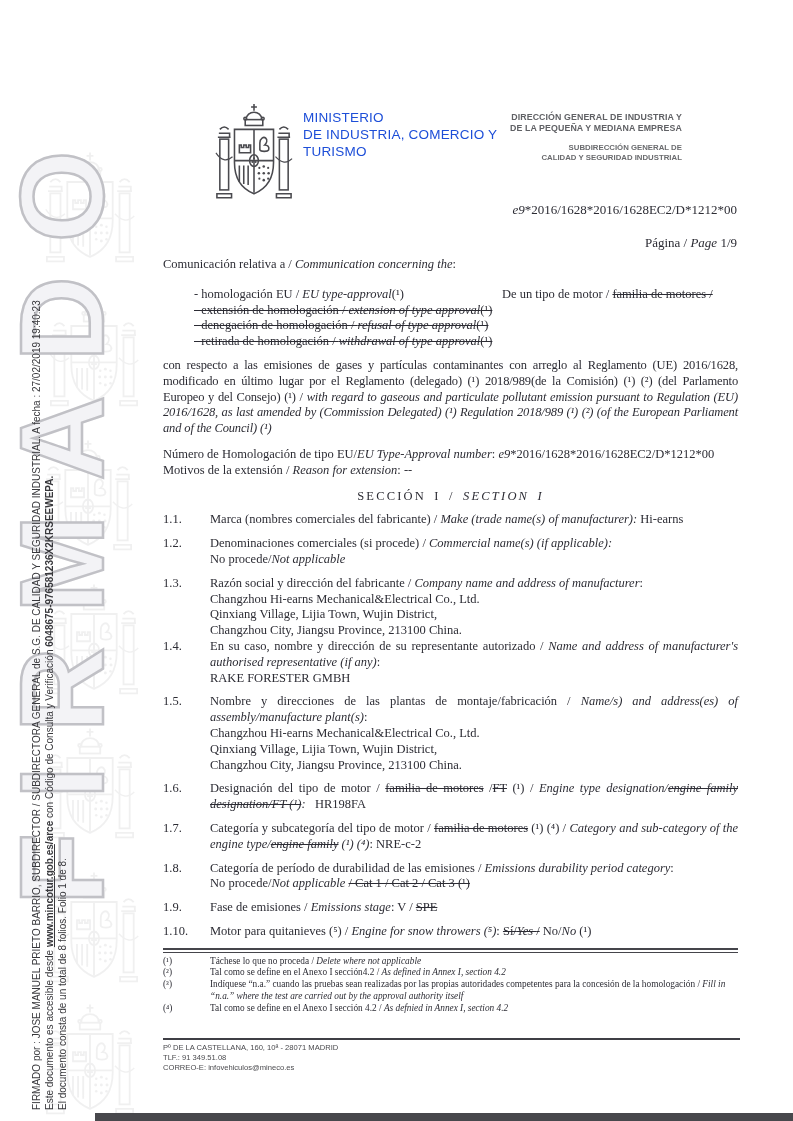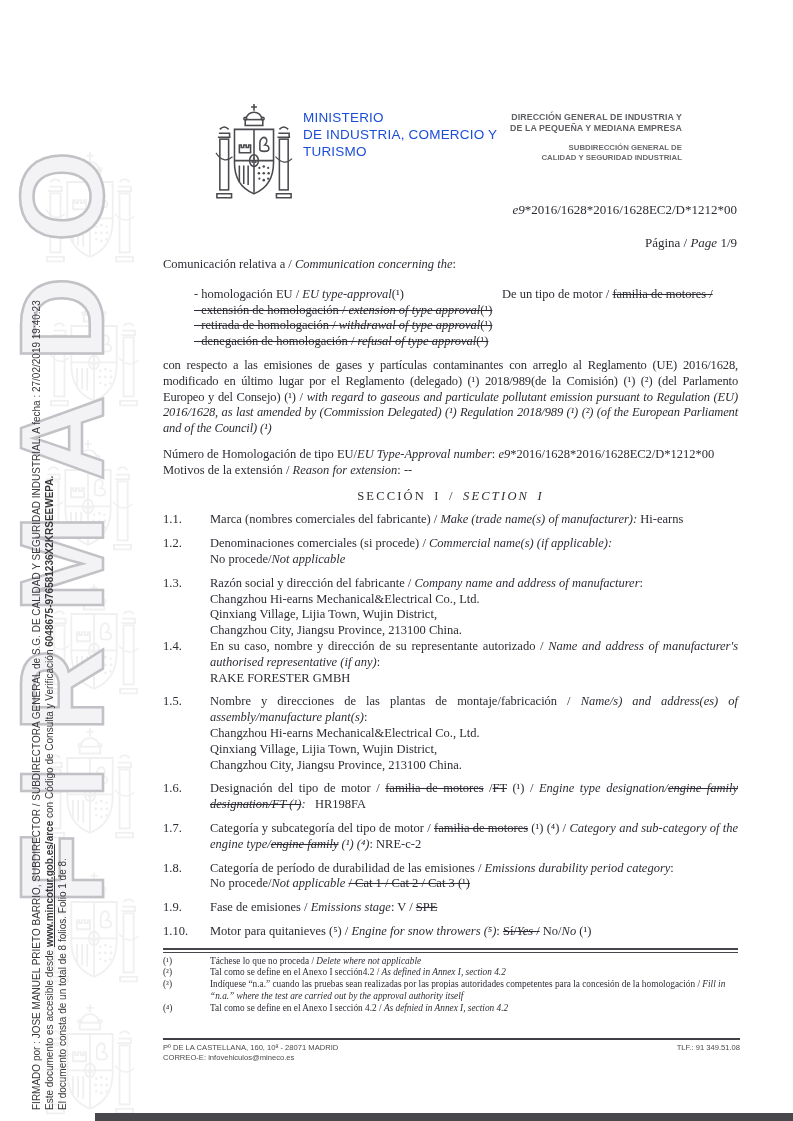--- a/index.html
+++ b/index.html
@@ -50,21 +50,21 @@
   .fn-rule{margin-top:5px;height:2px;border-top:2px solid #45454b;border-bottom:1px solid #45454b;}
   .footnotes{margin-top:3px;font-size:9.3px;line-height:11.8px;}
   .fn{display:flex;}
   .fn-marker{width:47px;flex:none;}
   .fn-text{flex:1;}
 
   
   .footer{position:absolute;left:163px;top:1038px;width:577px;border-top:2.5px solid #3f3f45;
           padding-top:3px;font-family:"Liberation Sans",sans-serif;font-size:7.6px;
           line-height:10px;color:#4a4a4e;}
-  .footer-row{display:flex;justify-content:space-between;}
+  .footer-row{display:flex;justify-content:space-between;flex-direction:column;}
   .bottom-bar{position:absolute;left:95px;right:0;bottom:0;height:8px;background:#48484c;}
 </style>
 </head>
 <body>
 
 <div class="page">
 
   <svg width="0" height="0" style="position:absolute" aria-hidden="true">
     <defs>
       <g id="escudo" stroke="#4a4a4f" stroke-width="1.6" fill="none">
@@ -171,22 +171,22 @@
   <div class="page-no"><span>Página / </span><span class="it">Page</span><span> 1/9</span></div>
 
   <div class="content">
 
     <div class="intro"><span>Comunicación relativa a / </span><span class="it">Communication concerning the</span><span>:</span></div>
 
     <div class="checklist-wrap">
       <div class="check-list">
         <div class="check-item"><span>- homologación EU / </span><span class="it">EU type-approval</span><span>(¹)</span></div>
         <div class="check-item"><span class="st">- extensión de homologación / </span><span class="it st">extension of type approval</span><span class="st">(¹)</span></div>
+        <div class="check-item"><span class="st">- denegación de homologación / </span><span class="it st">refusal of type approval</span><span class="st">(¹)</span></div>
         <div class="check-item"><span class="st">- retirada de homologación / </span><span class="it st">withdrawal of type approval</span><span class="st">(¹)</span></div>
-        <div class="check-item"><span class="st">- denegación de homologación / </span><span class="it st">refusal of type approval</span><span class="st">(¹)</span></div>
       </div>
       <div class="engine-block">
         <div><span>De un tipo de motor / </span><span class="st">familia de motores /</span></div>
       </div>
     </div>
 
     <div class="reg-para"><span>con respecto a las emisiones de gases y partículas contaminantes con arreglo al Reglamento (UE) 2016/1628, modificado en último lugar por el Reglamento (delegado) (¹) 2018/989(de la Comisión) (¹) (²) (del Parlamento Europeo y del Consejo) (¹) / </span><span class="it">with regard to gaseous and particulate pollutant emission pursuant to Regulation (EU) 2016/1628, as last amended by (Commission Delegated) (¹) Regulation 2018/989 (¹) (²) (of the European Parliament and of the Council) (¹)</span></div>
 
     <div class="approval-line"><span>Número de Homologación de tipo EU/</span><span class="it">EU Type-Approval number</span><span>: </span><span class="it">e9</span><span>*2016/1628*2016/1628EC2/D*1212*00</span></div>
     <div class="reason-line"><span>Motivos de la extensión / </span><span class="it">Reason for extension</span><span>: --</span></div>

